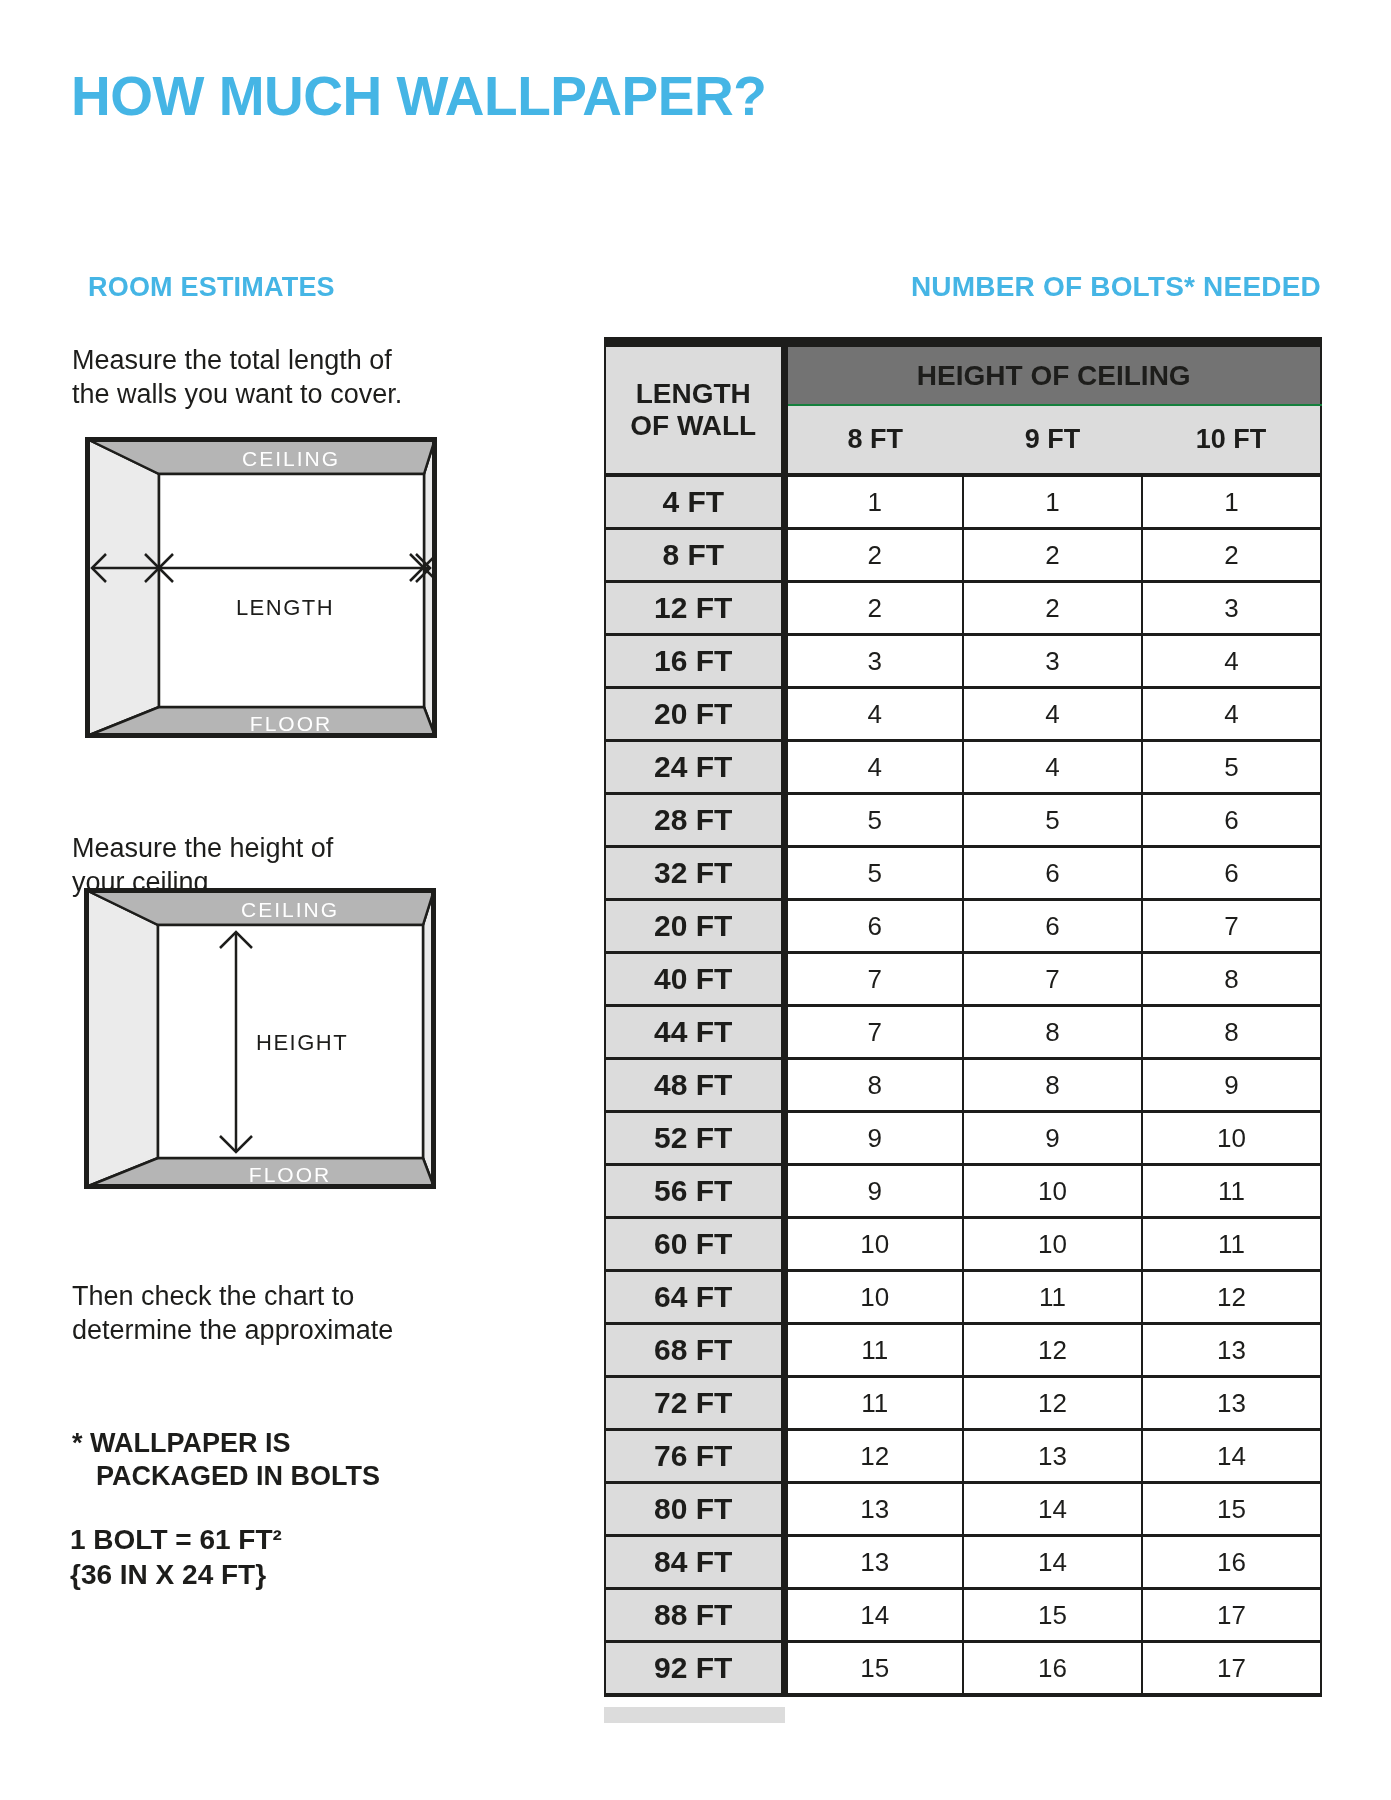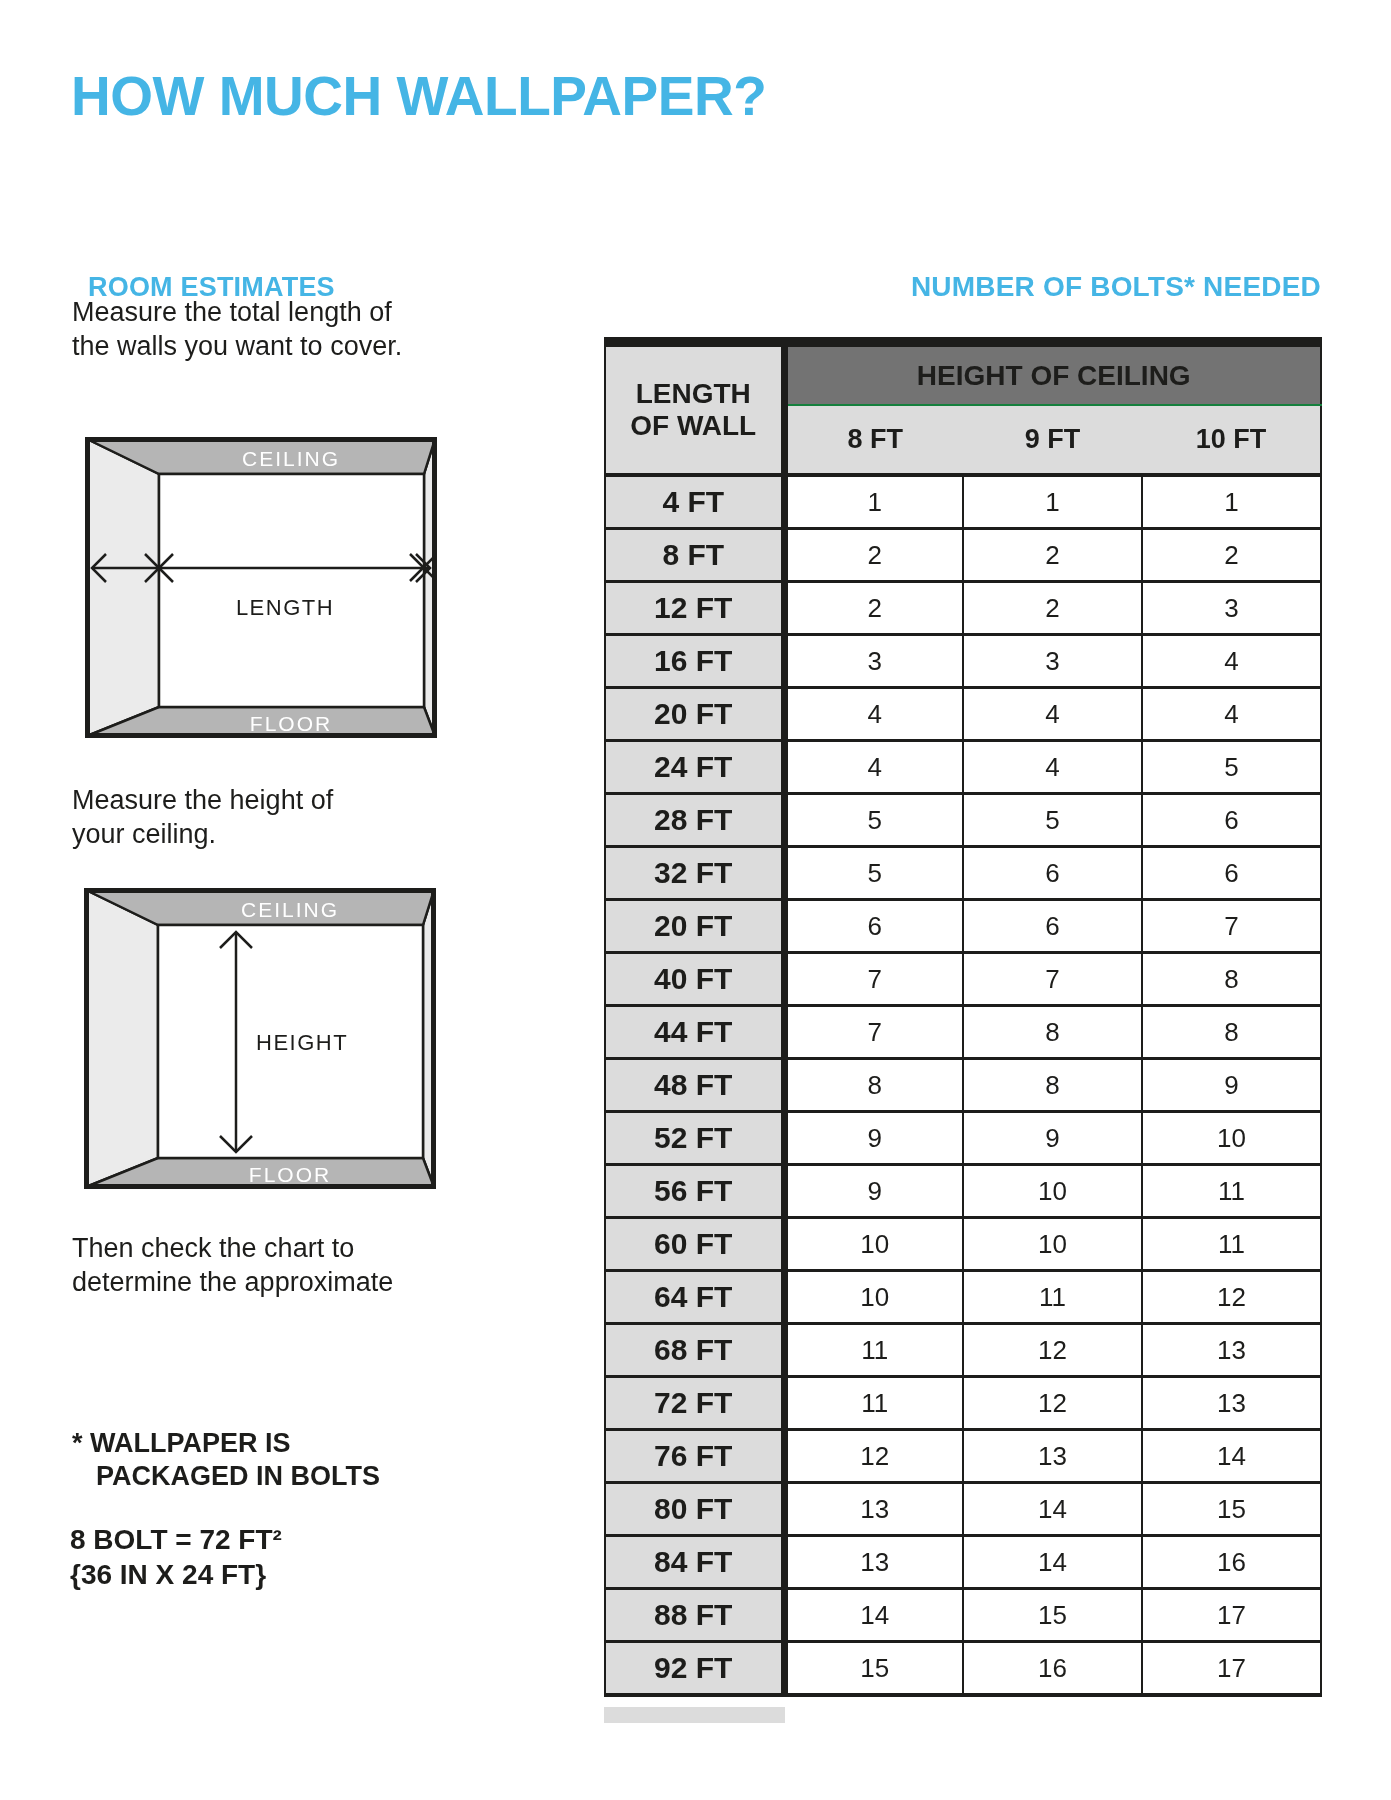--- a/index.html
+++ b/index.html
@@ -5,21 +5,21 @@
   html,body{margin:0;padding:0;background:#ffffff;}
   .page{position:relative;width:1391px;height:1800px;background:#ffffff;overflow:hidden;
         font-family:"Liberation Sans","DejaVu Sans",sans-serif;color:#1d1d1b;padding-left:20px;}
 
   .title{position:absolute;left:71px;top:64px;margin:0;font-size:55px;font-weight:bold;
          letter-spacing:-0.5px;color:#45b5e5;}
 
   .cyan-h{position:absolute;margin:16px;font-size:27px;font-weight:bold;color:#45b5e5;letter-spacing:0.2px;}
   .h-room{left:72px;top:256px;}
 
-  .body-text{position:absolute;font-size:27px;line-height:34px;color:#1d1d1b;}
+  .body-text{position:absolute;font-size:27px;line-height:34px;color:#1d1d1b;margin-top:48px;}
   .p1{left:72px;top:295px;}
   .p2{left:72px;top:783px;}
   .p3{left:72px;top:1231px;}
 
   .diagram{position:absolute;}
   .svg1{left:85px;top:437px;}
   .svg2{left:83px;top:888px;}
   .diag-line{stroke:#1d1d1b;stroke-width:2.5;fill:none;}
   .diag-label-dark{font-size:22px;letter-spacing:1.5px;fill:#1d1d1b;}
   .diag-label-light{font-size:21px;letter-spacing:2px;fill:#ffffff;}
@@ -108,21 +108,21 @@
     <div>Then check the chart to</div>
     <div>determine the approximate</div>
   </div>
 
   <div class="fnote">
     <div><span>*</span>&nbsp;<span>WALLPAPER IS</span></div>
     <div class="indent">PACKAGED IN BOLTS</div>
   </div>
 
   <div class="boltdef">
-    <div>8 BOLT = 72 FT²</div>
+    <div>1 BOLT = 61 FT²</div>
     <div>{36 IN X 24 FT}</div>
   </div>
 
   <div class="tbl-heading">NUMBER OF BOLTS* NEEDED</div>
 
   <table class="bolt">
     <colgroup>
         <col>
         <col>
         <col>

